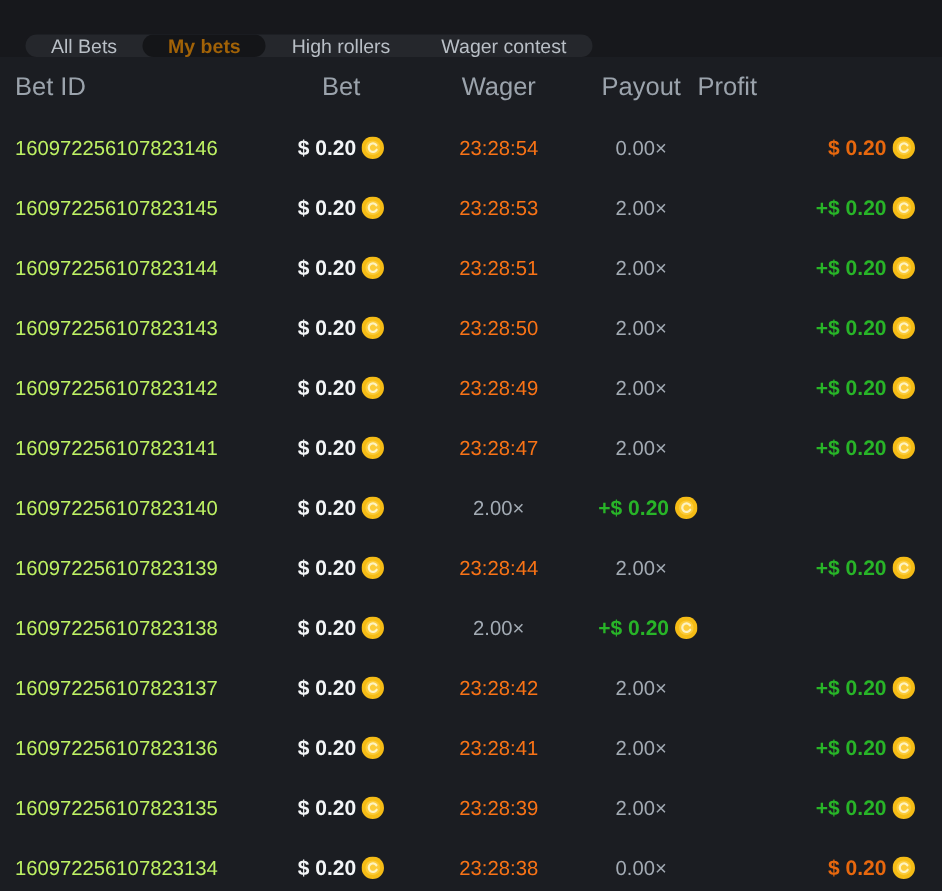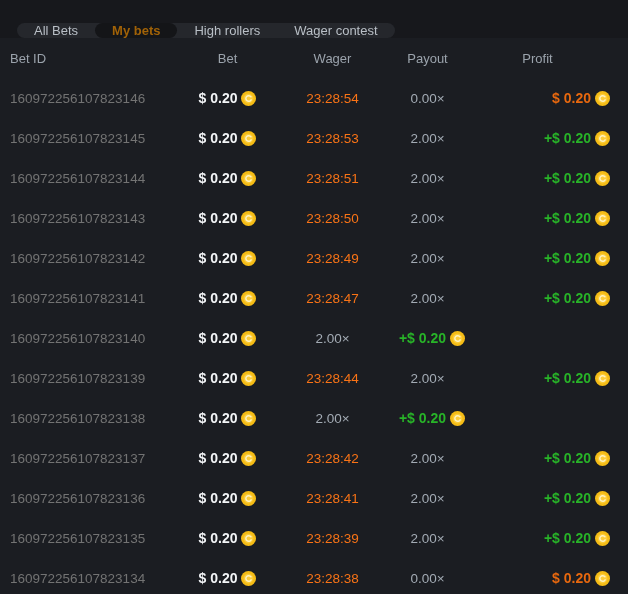--- a/index.html
+++ b/index.html
@@ -48,35 +48,35 @@
     background: #1b1d22;
     height: 556px;
   }
   .trow {
     display: grid;
     grid-template-columns: 170px 95px 115px 75px 1fr;
     align-items: center;
     height: 40px;
     padding: 0 18px 0 10px;
   }
-  .thead .cell { color: #9ba3ac; font-size: 13px; font-weight: normal; }
+  .thead .cell { color: #9ba3ac; font-size: 17px; font-weight: normal; }
 
   .cell { font-size: 13.5px; }
-  .c-betid  { color: #737373; text-align: left; }
+  .c-betid  { color: #bef264; text-align: left; }
   .c-bet    { text-align: center; display: flex; justify-content: center; align-items: center; gap: 4px; }
   .c-bet .amt { color: #f3f5f7; font-weight: bold; font-size: 14px; }
   .c-time   { color: #f97316; text-align: center; }
   .c-payout { color: #a3abb4; text-align: center; }
   .c-profit { display: flex; justify-content: flex-end; align-items: center; gap: 4px; }
   .c-profit .amt { font-weight: bold; font-size: 14px; }
   .c-profit.win  .amt { color: #28b428; }
   .c-profit.loss .amt { color: #e8680e; }
 
   .thead .c-bet    { display: block; text-align: center; }
-  .thead .c-profit { display: block; text-align: center; }
+  .thead .c-profit { display: block; text-align: left; }
 
   .coin {
     width: 15px; height: 15px;
     flex: 0 0 15px;
     display: inline-block;
   }
 </style>
 </head>
 <body>
 

